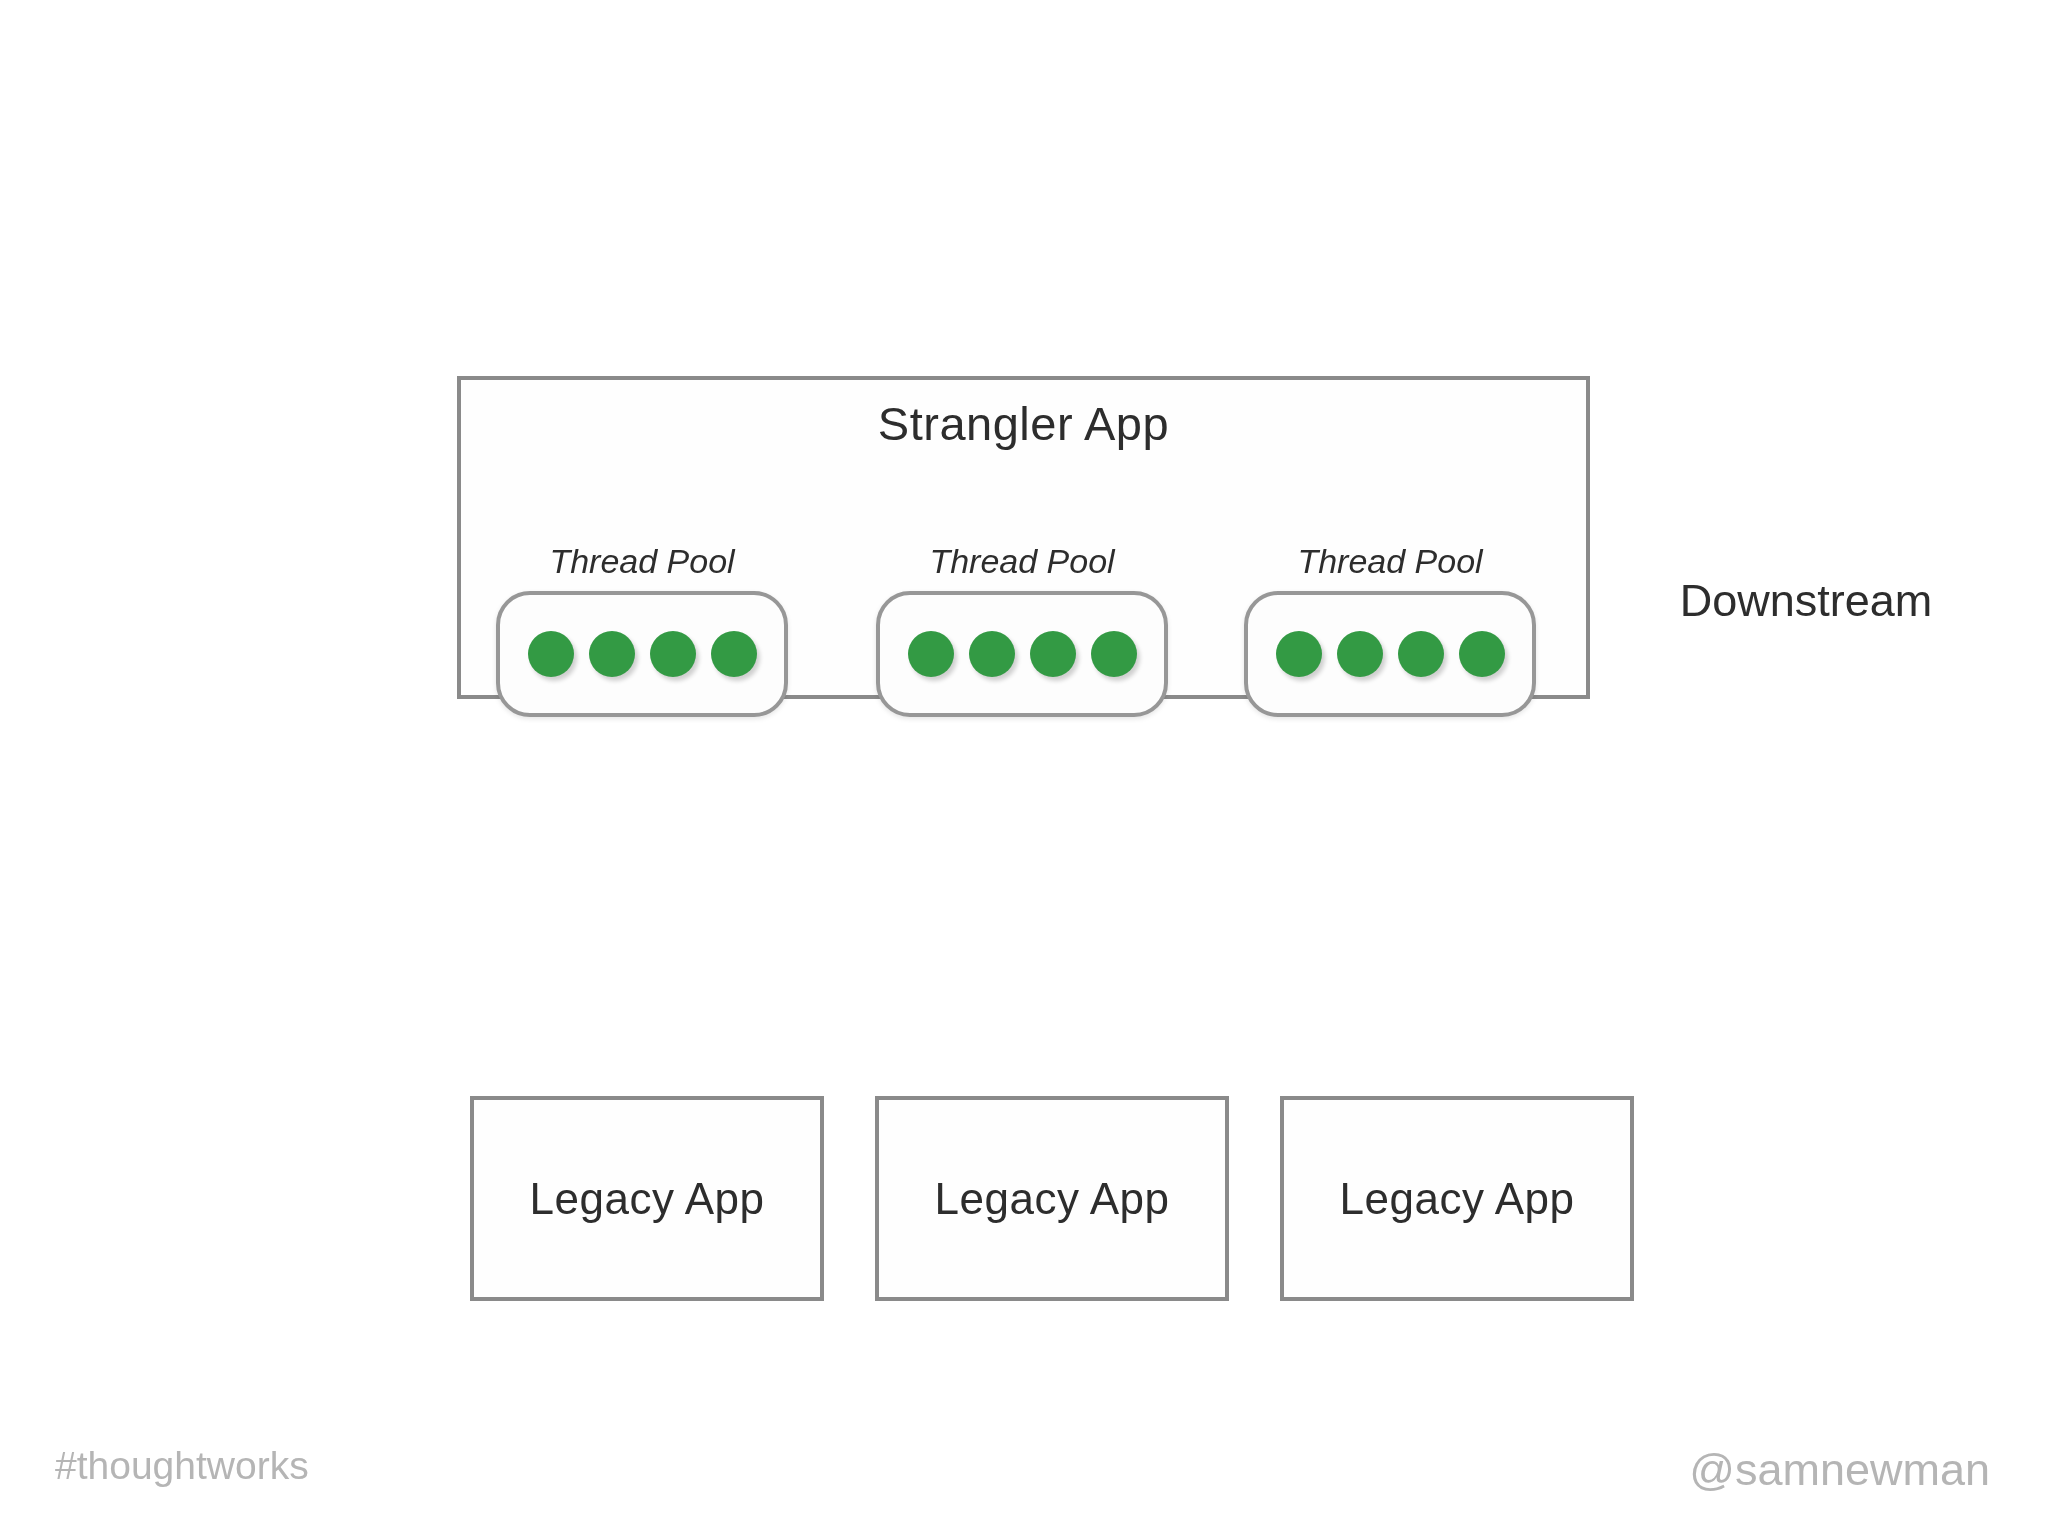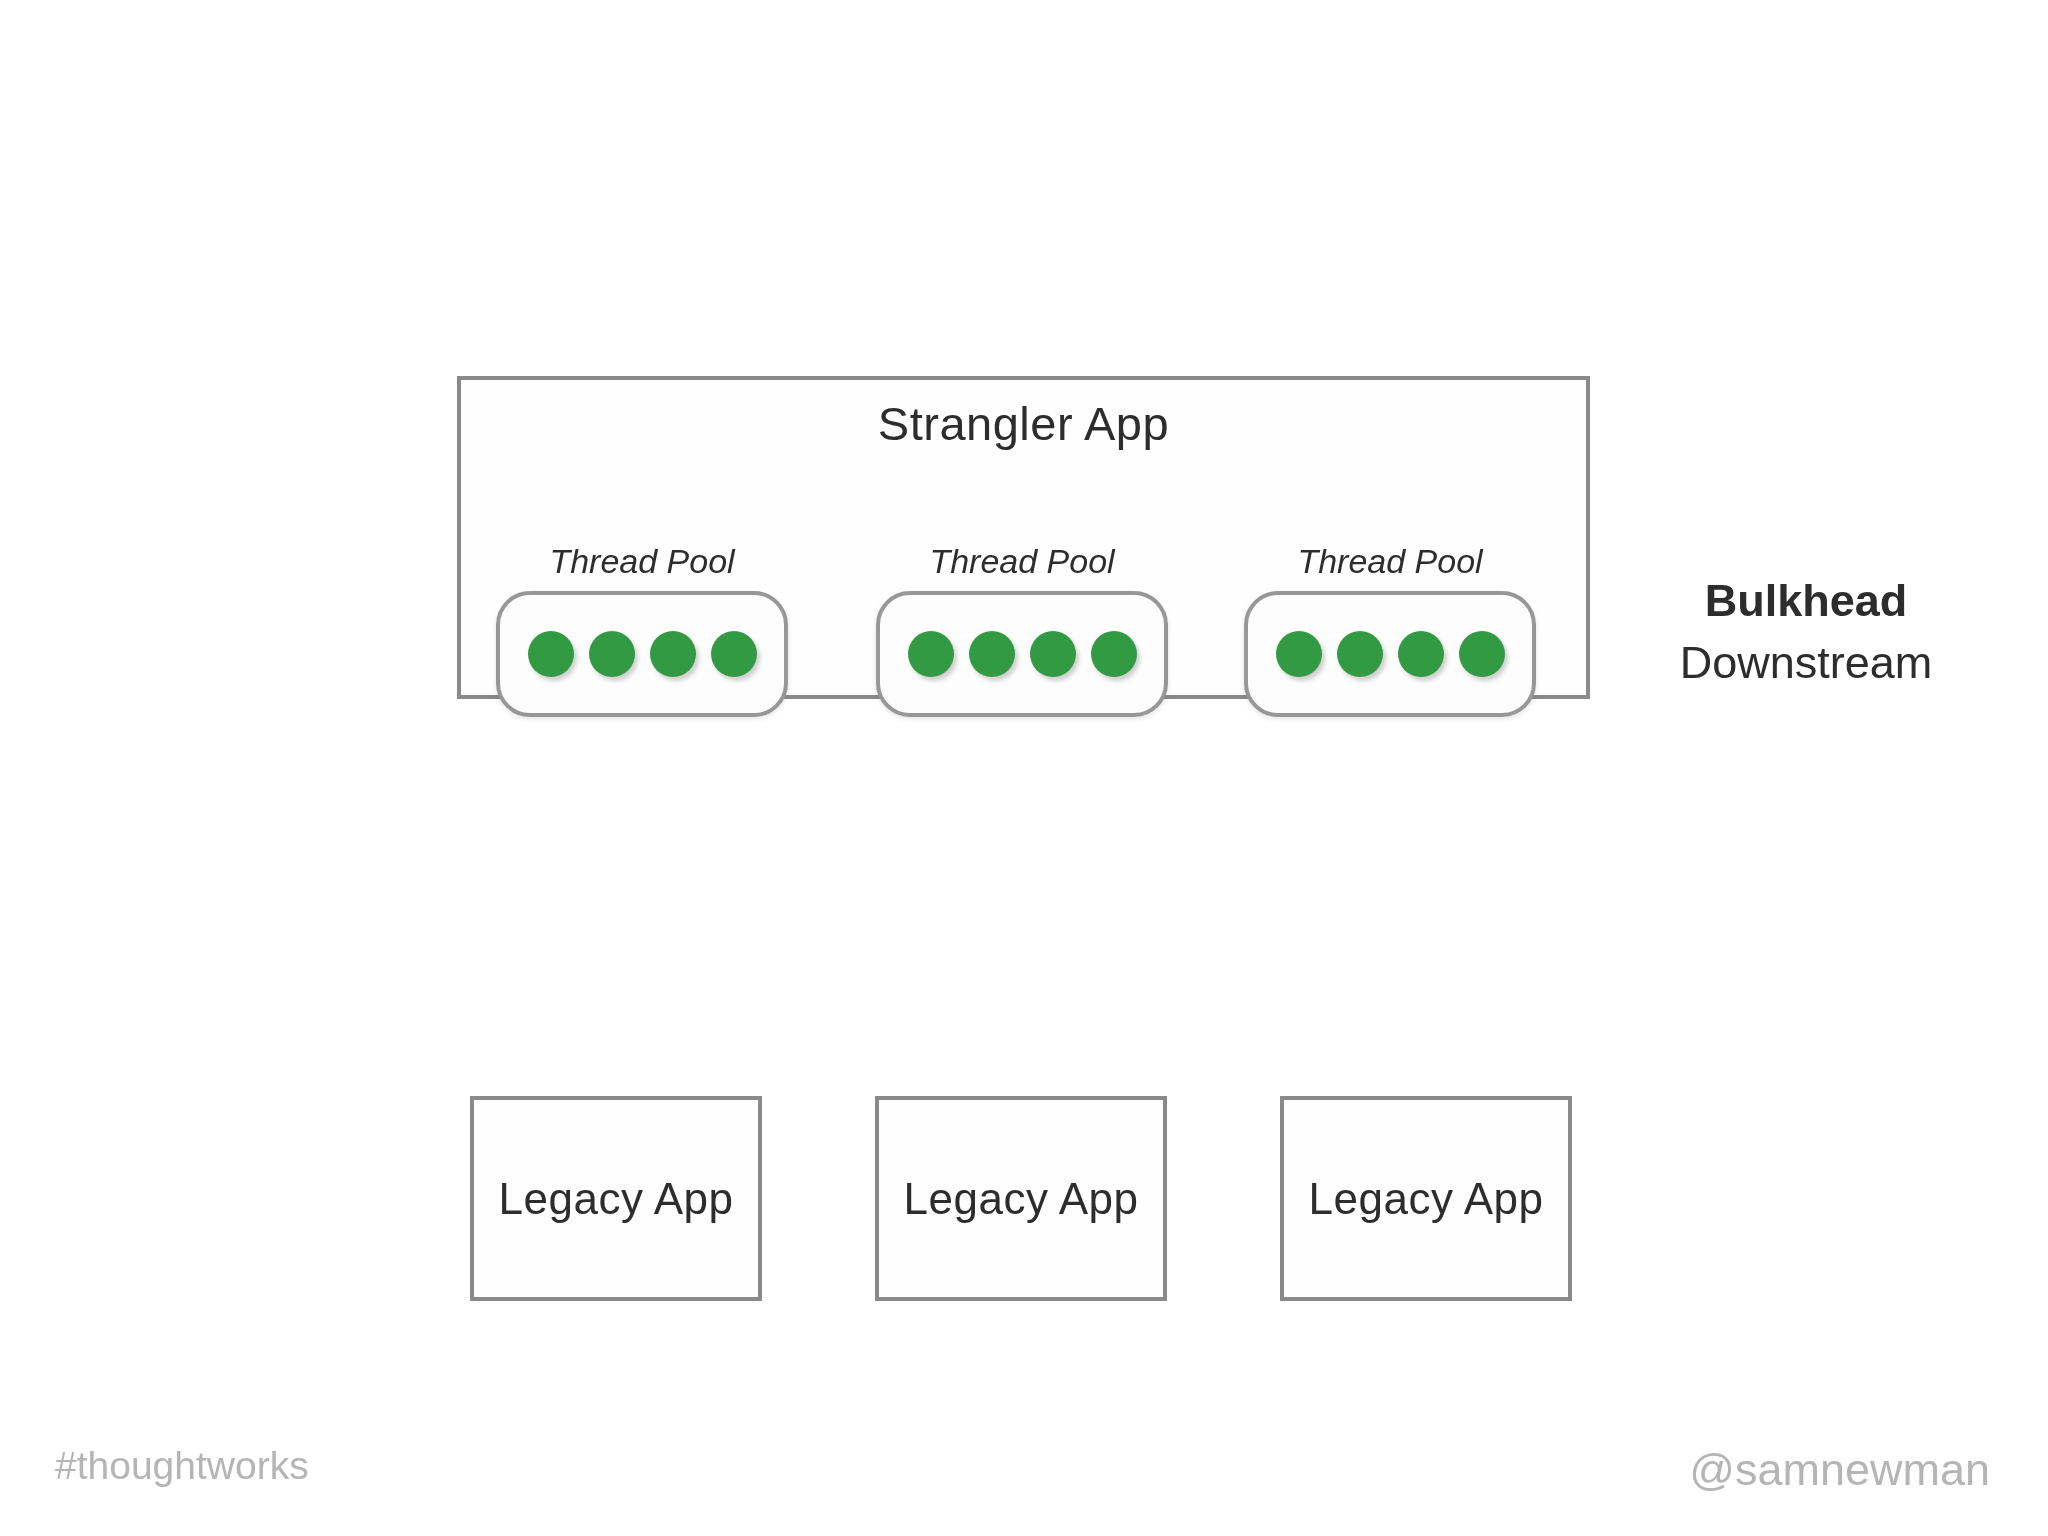--- a/index.html
+++ b/index.html
@@ -74,21 +74,21 @@
   .bulkhead-label{
     position:absolute;left:1610px;top:570px;width:392px;
     text-align:center;
     font-size:45px;line-height:62px;color:var(--text-dark);
   }
   .bulkhead-label .em{font-weight:bold;}
 
   
   .legacy-box{
     position:absolute;top:1096px;
-    width:292px;height:205px;
+    width:354px;height:205px;
     border:4px solid var(--box-border);
     background:#fefefe;
     display:flex;align-items:center;justify-content:center;text-align:right;
   }
   .legacy-1{left:470px;}
   .legacy-2{left:875px;}
   .legacy-3{left:1280px;}
   .legacy-text{
     font-size:44px;color:var(--text-dark);
     letter-spacing:0.5px;
@@ -138,21 +138,20 @@
       <div class="pool-box">
           <span class="dot"></span>
           <span class="dot"></span>
           <span class="dot"></span>
           <span class="dot"></span>
         </div>
     </div>
   </div>
 
   <div class="bulkhead-label">
-    <div class="em">Bulkhead</div>
     <div>Downstream</div>
   </div>
 
   <div class="legacy-box legacy-1">
     <span class="legacy-text">Legacy App</span>
   </div>
   <div class="legacy-box legacy-2">
     <span class="legacy-text">Legacy App</span>
   </div>
   <div class="legacy-box legacy-3">

